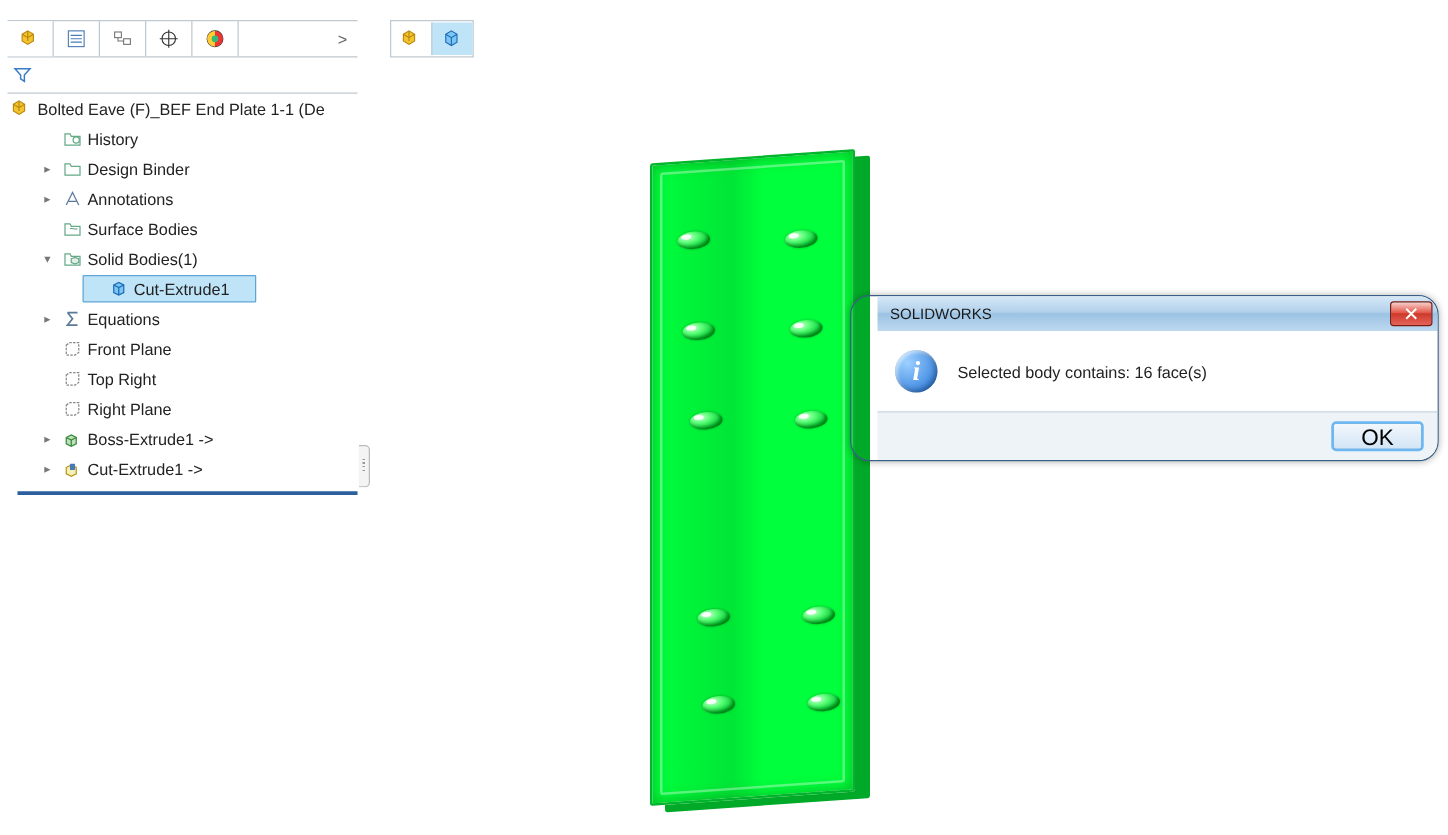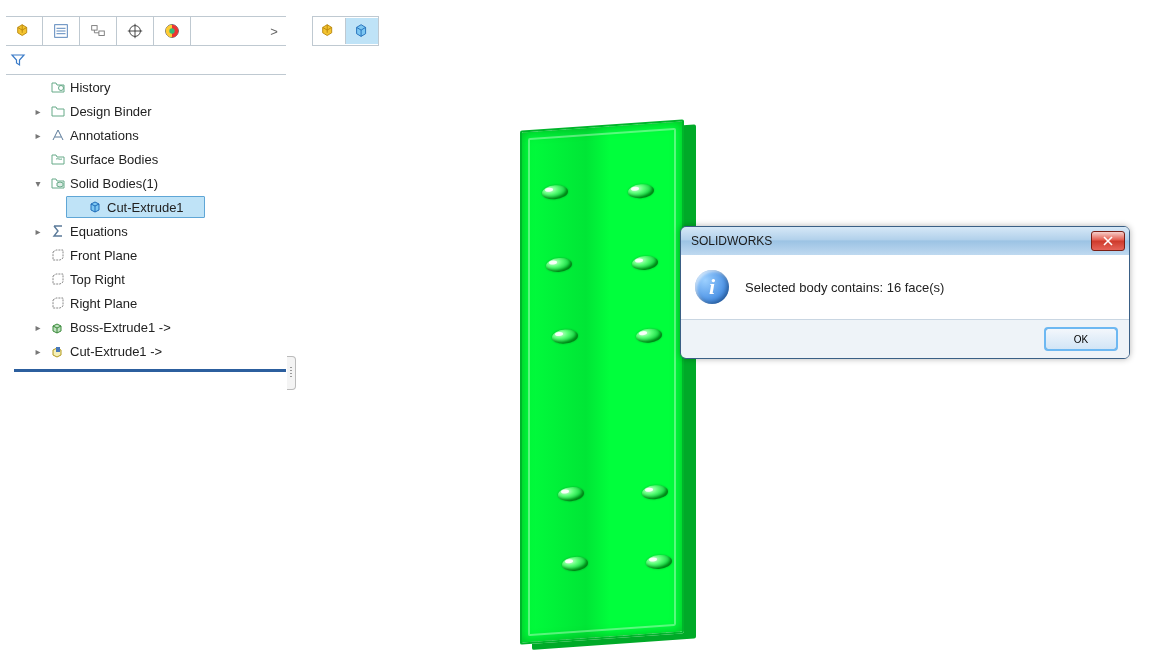--- a/index.html
+++ b/index.html
@@ -52,29 +52,29 @@
 .plate{position:absolute;left:220px;top:65px;width:160px;height:510px;transform:skewY(-4deg);
   background:linear-gradient(90deg,#00ff3c 0%,#00e636 40%,#00ff3c 55%,#00ff3c 100%);
   border:2px solid #00b52b;border-radius:2px;
   box-shadow:inset 0 0 12px rgba(0,80,0,0.4),12px 6px 0 0 #00aa28;}
 .plate::after{content:"";position:absolute;inset:6px;border:2px solid rgba(255,255,255,0.35);border-radius:2px;}
 .hole{position:absolute;width:26px;height:14px;border-radius:50%;
   background:radial-gradient(ellipse at 30% 30%,#cfffd6 0%,#5cff79 30%,#00cc33 70%);
   box-shadow:inset -2px -2px 3px rgba(0,80,0,0.6),0 0 2px rgba(0,0,0,0.3);}
 .hole::after{content:"";position:absolute;left:3px;top:2px;width:8px;height:4px;background:rgba(255,255,255,0.9);border-radius:50%;}
 
-.dialog{position:absolute;left:680px;top:226px;width:448px;border:1px solid #3A5F85;border-radius:6px;overflow:hidden;box-shadow:0 0 6px rgba(0,0,0,0.3);}
+.dialog{position:absolute;left:680px;top:236px;width:448px;border:1px solid #3A5F85;border-radius:16px;overflow:hidden;box-shadow:0 0 6px rgba(0,0,0,0.3);padding-left:21px;}
 .dialog .titlebar{height:28px;background:linear-gradient(#D6E8F7,#B2D1EB 45%,#9CC3E4 50%,#BFD9F0);display:flex;align-items:center;padding:0 4px 0 10px;font-size:12px;color:#1a1a1a;}
 .dialog .titlebar span{flex:1;}
 .closebtn{width:32px;height:18px;border-radius:3px;background:linear-gradient(#F6CFCB,#E45A4C 45%,#CD3A2B 50%,#E66358);border:1px solid #7A1E14;display:flex;align-items:center;justify-content:center;}
 .closebtn svg{width:10px;height:10px;}
 .dialog .content{background:#fff;padding:10px 14px;display:flex;align-items:center;gap:16px;min-height:44px;}
 .info-icon{width:34px;height:34px;border-radius:50%;background:radial-gradient(circle at 30% 30%,#9CD0FF,#1E6FD6);display:flex;align-items:center;justify-content:center;color:#fff;font-family:Georgia,serif;font-style:italic;font-weight:700;font-size:22px;box-shadow:inset -2px -2px 4px rgba(0,0,0,0.3),inset 2px 2px 3px rgba(255,255,255,0.6);}
 .dialog .buttons{background:#EEF3F8;border-top:1px solid #C9D6E2;padding:8px 12px;display:flex;justify-content:flex-end;}
-.okbtn{width:72px;height:22px;border:1px solid var(--button-border);border-radius:3px;background:linear-gradient(var(--button-grad1),var(--button-grad2));font-size:10px;outline:2px solid #6DB8F2;outline-offset:-1px;cursor:pointer;}
+.okbtn{width:72px;height:22px;border:1px solid var(--button-border);border-radius:3px;background:linear-gradient(var(--button-grad1),var(--button-grad2));font-size:18px;outline:2px solid #6DB8F2;outline-offset:-1px;cursor:pointer;}
 
 .i1{padding-left:24px;} .i2{padding-left:44px;}
 </style>
 </head>
 <body>
 
 <div class="app">
 
   <div class="sidebar">
     <div class="tabstrip">
@@ -116,20 +116,27 @@
       </div>
       <div class="overflow">&gt;</div>
     </div>
 
     <div class="filterbar">
       <svg viewBox="0 0 16 16">
           <path d="M2 3h12l-4.5 5v5l-3-2v-3z" fill="none" stroke="#3A7BC8" stroke-width="1.2"></path>
         </svg>
     </div>
 
+    <div class="root-row">
+      <svg viewBox="0 0 20 20">
+          <path d="M3 6l5-3 5 3v6l-5 3-5-3z" fill="#F4C430" stroke="#B8860B"></path>
+          <path d="M8 3v9M3 6l5 3 5-3" fill="none" stroke="#B8860B"></path>
+        </svg>
+      <span class="label">Bolted Eave (F)_BEF End Plate 1-1  (De</span>
+    </div>
 
     <div class="tree">
       <div class="tree-row i1">
         <div class="expander empty">▸</div>
         <div class="pill">
             <svg class="icon" viewBox="0 0 16 16">
               <path d="M2 4h4l1 2h7v7H2z" fill="none" stroke="#6A8"></path>
               <circle cx="11" cy="9" r="2.5" fill="none" stroke="#6A8"></circle>
             </svg>
             <span class="label">History</span>

